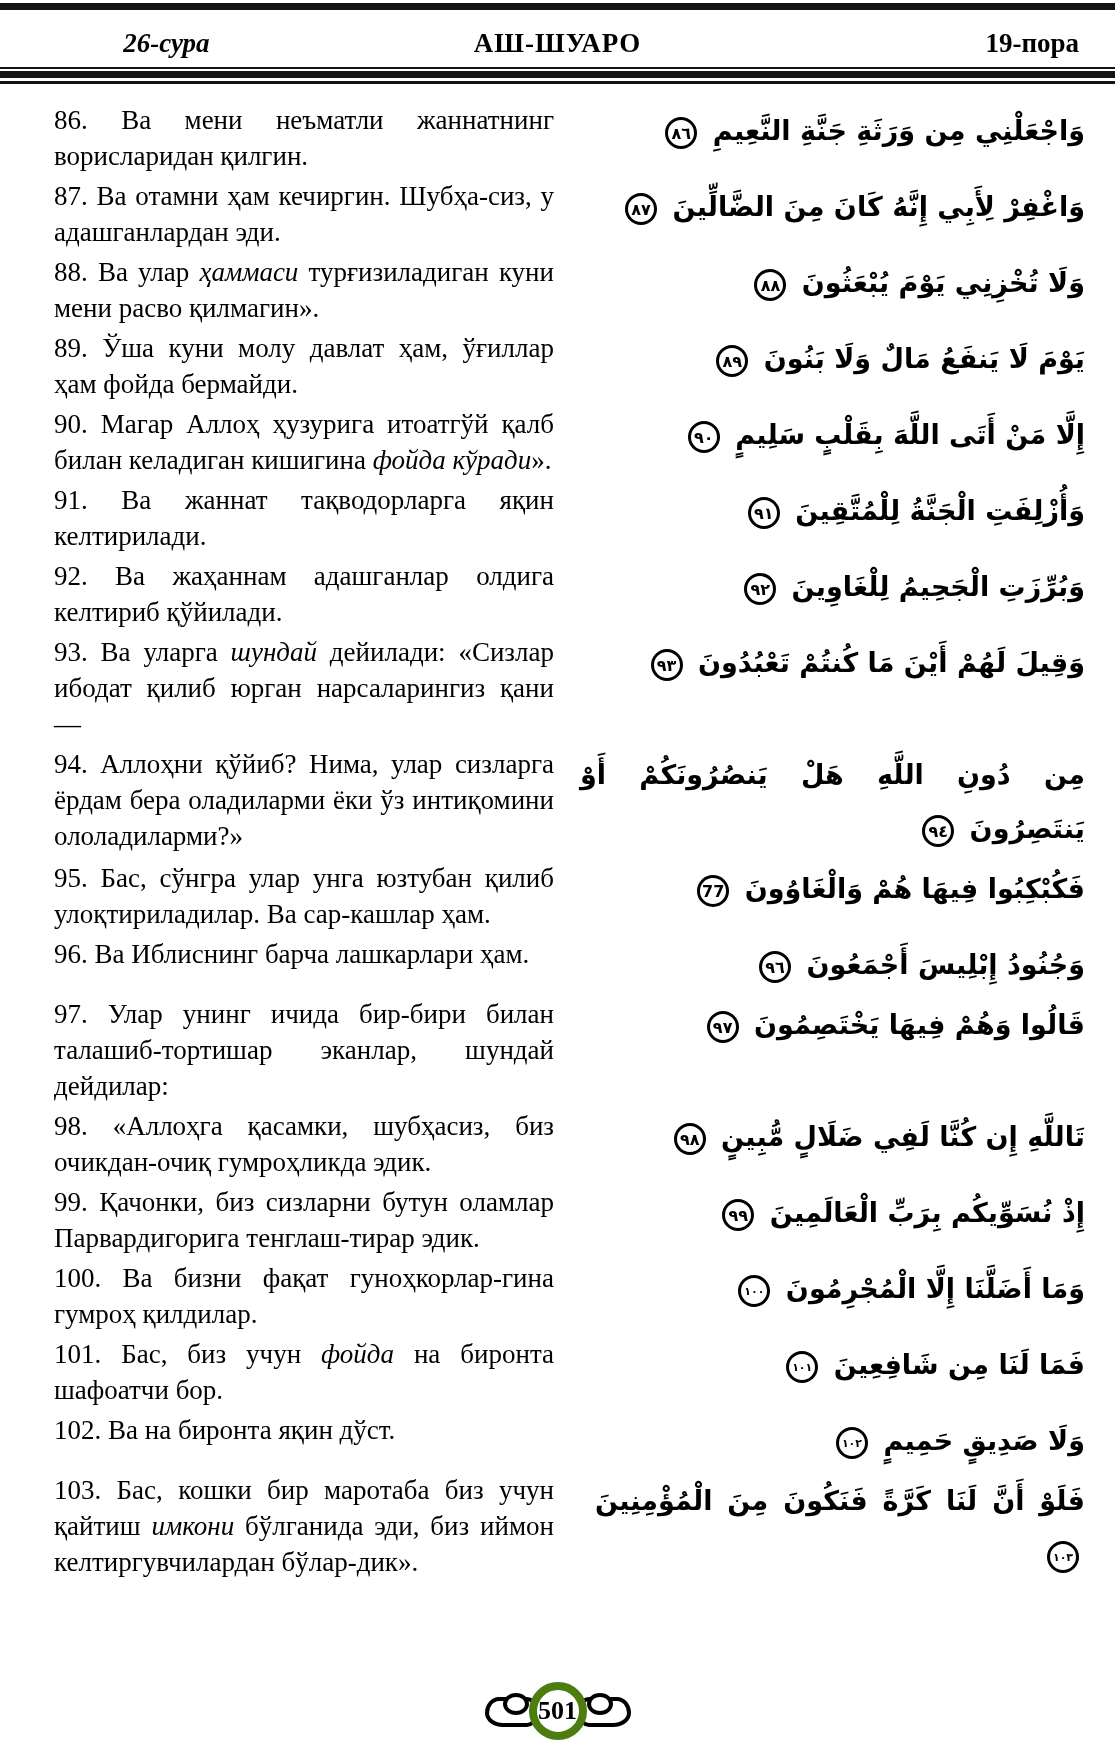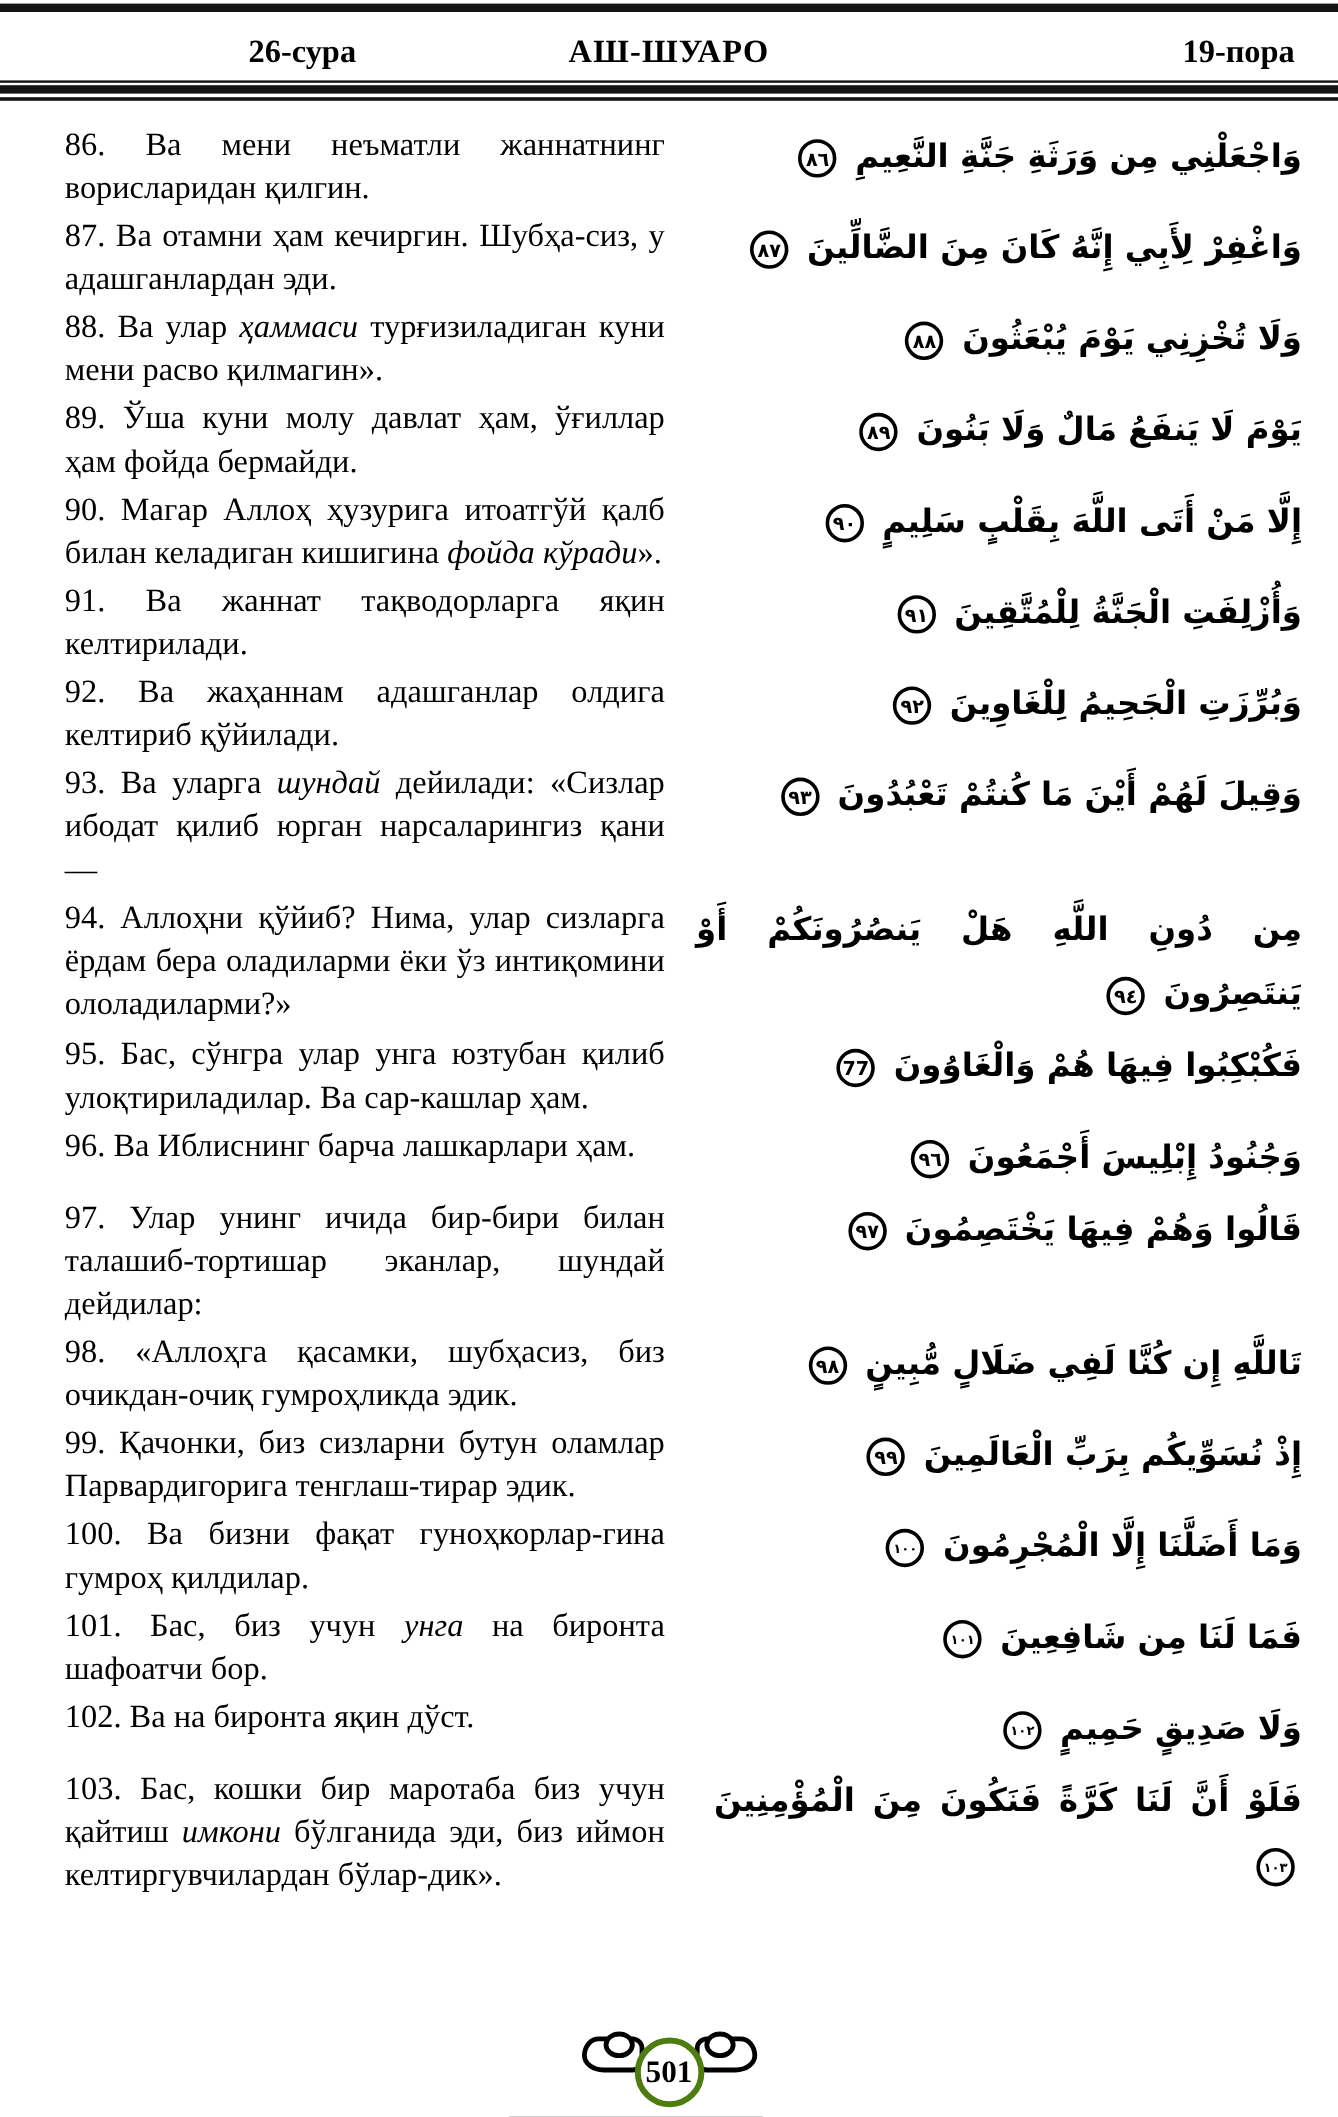--- a/index.html
+++ b/index.html
@@ -13,21 +13,21 @@
     overflow:hidden;
   }
   
   .top-bar { position:absolute; top:3px; left:0; width:100%; height:7px; background:#141414; }
 
   header.pg-head {
     display:flex; align-items:baseline;
     padding:30px 36px 4px 36px;
     font-weight:bold; font-size:27px; line-height:1;
   }
-  .pg-head .h-left  { flex:1; text-align:right;  }
+  .pg-head .h-left  { flex:1; text-align:center;font-style:italic;  }
   .pg-head .h-mid   { flex:2; text-align:center; letter-spacing:1px; }
   .pg-head .h-right { flex:1; text-align:right; }
 
   .double-rule { margin:6px 0 0 0; }
   .double-rule .r1 { height:2px; background:#141414; }
   .double-rule .r2 { height:7px; background:#141414; margin-top:2px; }
   .double-rule .r3 { height:3px; background:#141414; margin-top:3px; }
 
   main.verses { padding:18px 30px 0 54px; }
 
@@ -82,23 +82,23 @@
   }
   .badge-wing.w-left  { left:2px;  border-radius:14px 10px 10px 18px / 16px 10px 10px 14px; }
   .badge-wing.w-right { right:2px; border-radius:10px 14px 18px 10px / 10px 16px 14px 10px; }
   .badge-wing::before {
     content:""; position:absolute; top:-8px; width:18px; height:14px;
     background:#fff; border:4px solid #000; border-radius:50%;
   }
   .badge-wing.w-left::before  { right:4px; }
   .badge-wing.w-right::before { left:4px; }
   .badge-circle {
-    position:absolute; left:50%; top:16px; transform:translateX(-50%);
+    position:absolute; left:50%; top:0; transform:translateX(-50%);
     width:58px; height:58px; box-sizing:border-box;
-    background:#fff; border:5px solid #4d7c0f; border-radius:50%;
+    background:#fff; border:8px solid #4d7c0f; border-radius:50%;
     display:flex; align-items:center; justify-content:center;
     font-weight:bold; font-size:26px; z-index:2;
     font-family:"Liberation Serif", serif;
   }
 </style>
 </head>
 <body>
 
 <div class="page">
   <div class="top-bar"></div>
@@ -170,21 +170,21 @@
       </div>
       <div class="row">
         <p class="uz"><span class="num">99. </span><span>Қачонки, биз сизларни бутун оламлар Парвардигорига тенглаш-тирар эдик.</span></p>
         <div class="ar">إِذْ نُسَوِّيكُم بِرَبِّ الْعَالَمِينَ&nbsp;<span class="aya">٩٩</span></div>
       </div>
       <div class="row">
         <p class="uz"><span class="num">100. </span><span>Ва бизни фақат гуноҳкорлар-гина гумроҳ қилдилар.</span></p>
         <div class="ar">وَمَا أَضَلَّنَا إِلَّا الْمُجْرِمُونَ&nbsp;<span class="aya wide">١٠٠</span></div>
       </div>
       <div class="row">
-        <p class="uz"><span class="num">101. </span><span>Бас, биз учун </span><span class="it">унга</span><span> на биронта шафоатчи бор.</span></p>
+        <p class="uz"><span class="num">101. </span><span>Бас, биз учун </span><span class="it">фойда</span><span> на биронта шафоатчи бор.</span></p>
         <div class="ar">فَمَا لَنَا مِن شَافِعِينَ&nbsp;<span class="aya wide">١٠١</span></div>
       </div>
       <div class="row">
         <p class="uz"><span class="num">102. </span><span>Ва на биронта яқин дўст.</span></p>
         <div class="ar">وَلَا صَدِيقٍ حَمِيمٍ&nbsp;<span class="aya wide">١٠٢</span></div>
       </div>
       <div class="row">
         <p class="uz"><span class="num">103. </span><span>Бас, кошки бир маротаба биз учун қайтиш </span><span class="it">имкони</span><span> бўлганида эди, биз иймон келтиргувчилардан бўлар-дик».</span></p>
         <div class="ar">فَلَوْ أَنَّ لَنَا كَرَّةً فَنَكُونَ مِنَ الْمُؤْمِنِينَ&nbsp;<span class="aya wide">١٠٣</span></div>
       </div>

